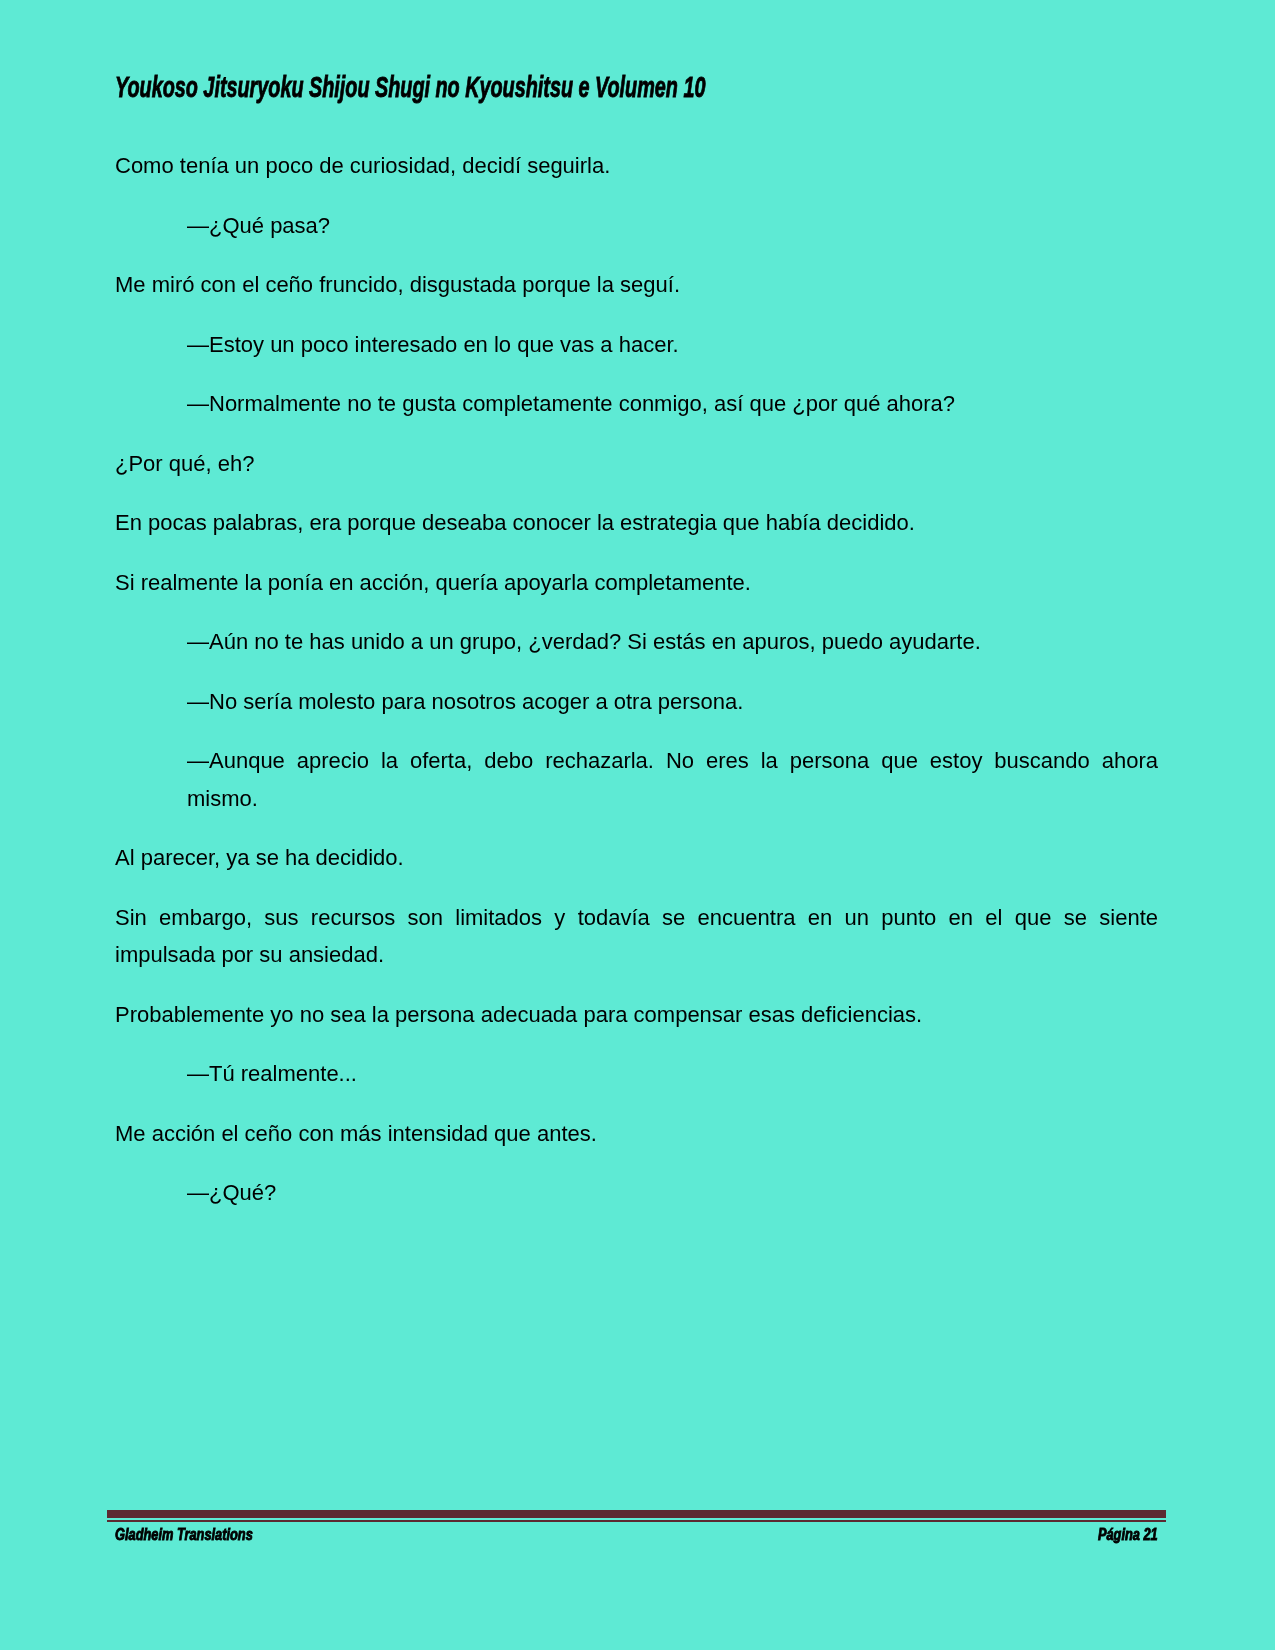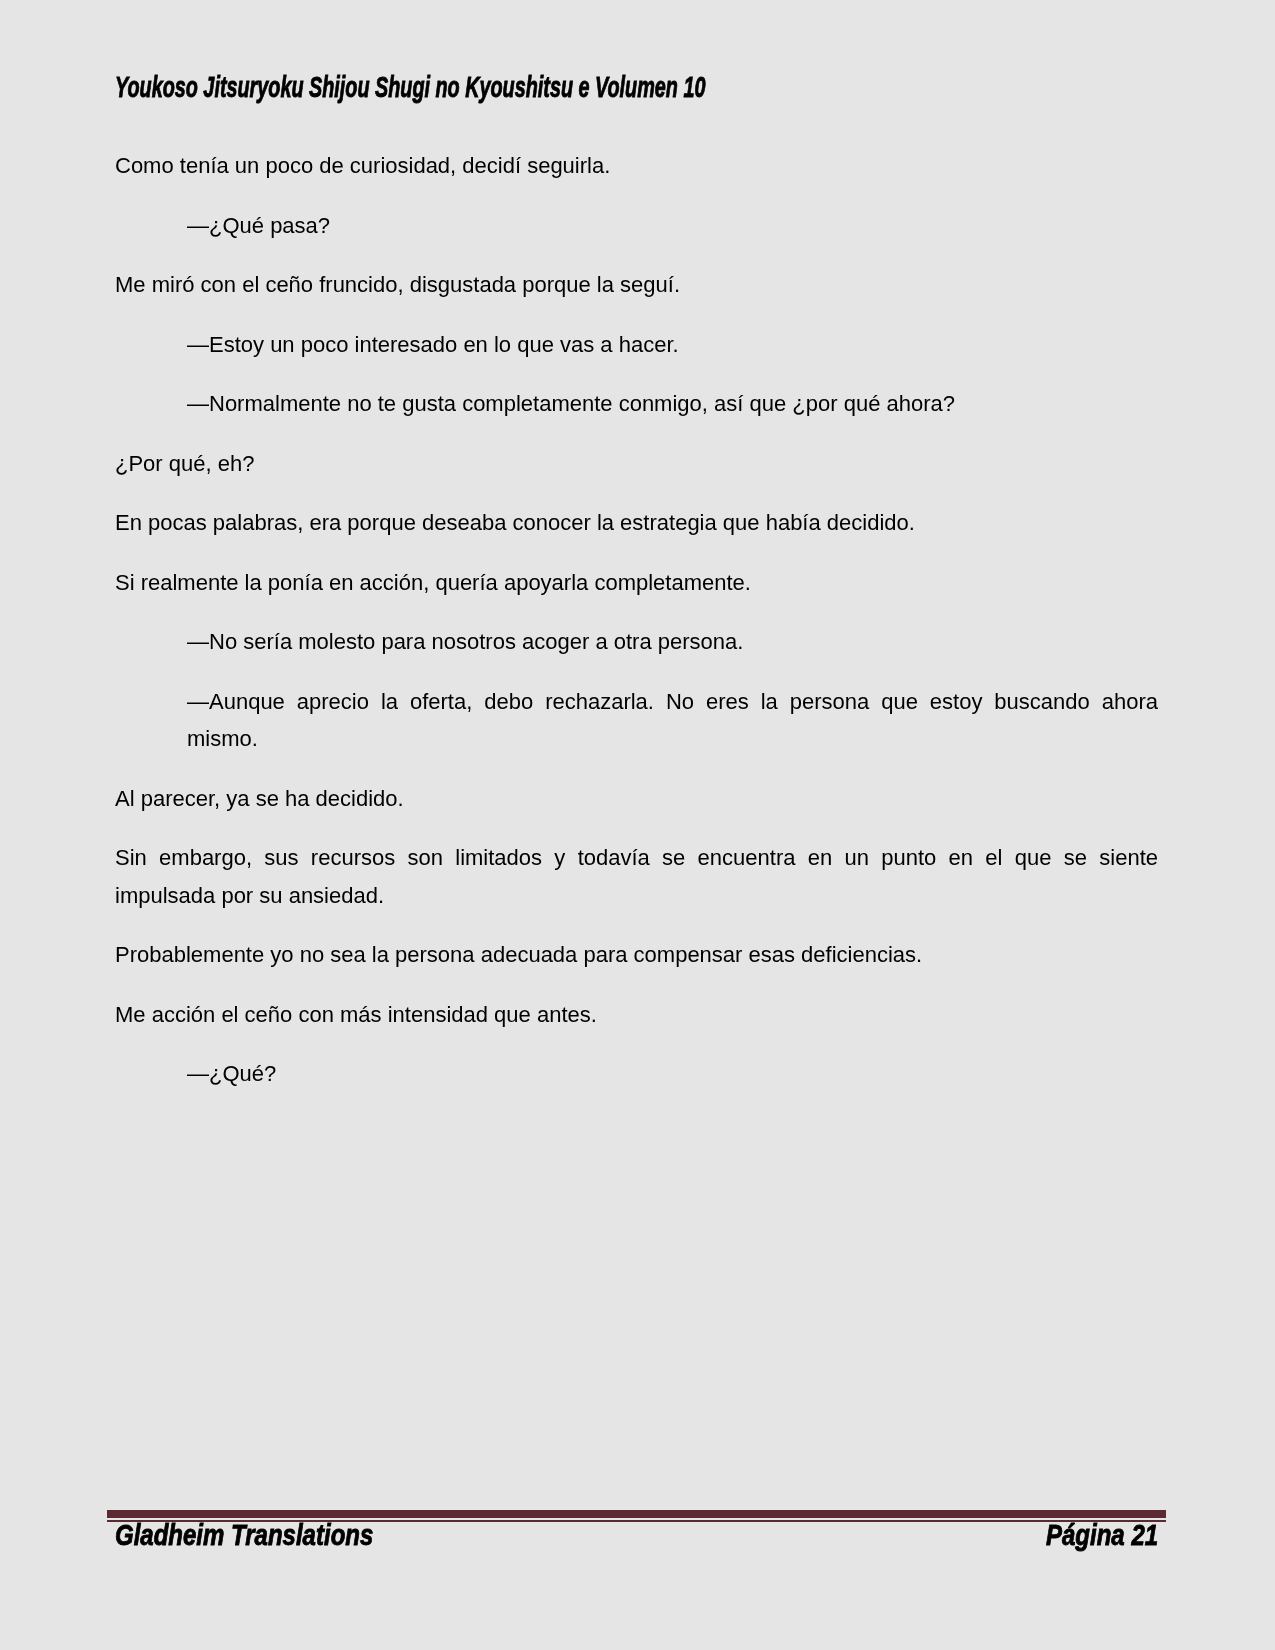--- a/index.html
+++ b/index.html
@@ -1,20 +1,20 @@
 <!DOCTYPE html>
 <html><head>
 <meta charset="utf-8">
 <style>
   html, body { margin: 0; padding: 0; background: #ffffff; }
   .page {
     position: relative;
     width: 1275px;
     height: 1650px;
-    background: #e5e5e5;
+    background: #5eead4;
     overflow: hidden;
     font-family: "Liberation Sans", sans-serif;
     color: #000000;
   }
   
   .doc-header {
     position: absolute;
     left: 115px;
     top: 70px;
     white-space: nowrap;
@@ -64,21 +64,21 @@
   }
   
   .doc-footer {
     position: absolute;
     left: 115px;
     top: 1519px;
     width: 1043px;
     display: flex;
     justify-content: space-between;
     align-items: flex-start;
-    font-size: 30px;
+    font-size: 16px;
     line-height: 32px;
   }
   .doc-footer .footer-left {
     display: inline-block;
     transform: scaleX(0.8);
     transform-origin: 0 0;
     white-space: nowrap;
   }
   .doc-footer .footer-right {
     display: inline-block;
@@ -98,25 +98,27 @@
 
   <div class="doc-body">
       <p class="para">Como tenía un poco de curiosidad, decidí seguirla.</p>
       <p class="para dialogue">—¿Qué pasa?</p>
       <p class="para">Me miró con el ceño fruncido, disgustada porque la seguí.</p>
       <p class="para dialogue">—Estoy un poco interesado en lo que vas a hacer.</p>
       <p class="para dialogue">—Normalmente no te gusta completamente conmigo, así que ¿por qué ahora?</p>
       <p class="para">¿Por qué, eh?</p>
       <p class="para">En pocas palabras, era porque deseaba conocer la estrategia que había decidido.</p>
       <p class="para">Si realmente la ponía en acción, quería apoyarla completamente.</p>
+      <p class="para dialogue">—Aún no te has unido a un grupo, ¿verdad? Si estás en apuros, puedo ayudarte.</p>
       <p class="para dialogue">—No sería molesto para nosotros acoger a otra persona.</p>
       <p class="para dialogue">—Aunque aprecio la oferta, debo rechazarla. No eres la persona que estoy buscando ahora mismo.</p>
       <p class="para">Al parecer, ya se ha decidido.</p>
       <p class="para">Sin embargo, sus recursos son limitados y todavía se encuentra en un punto en el que se siente impulsada por su ansiedad.</p>
       <p class="para">Probablemente yo no sea la persona adecuada para compensar esas deficiencias.</p>
+      <p class="para dialogue">—Tú realmente...</p>
       <p class="para">Me acción el ceño con más intensidad que antes.</p>
       <p class="para dialogue">—¿Qué?</p>
     </div>
 
   <div class="rule-thick" style="background: rgb(92, 42, 50);"></div>
   <div class="rule-thin" style="background: rgb(92, 42, 50);"></div>
 
   <div class="doc-footer display-font">
     <span class="footer-left">Gladheim Translations</span>
     <span class="footer-right">Página 21</span>

